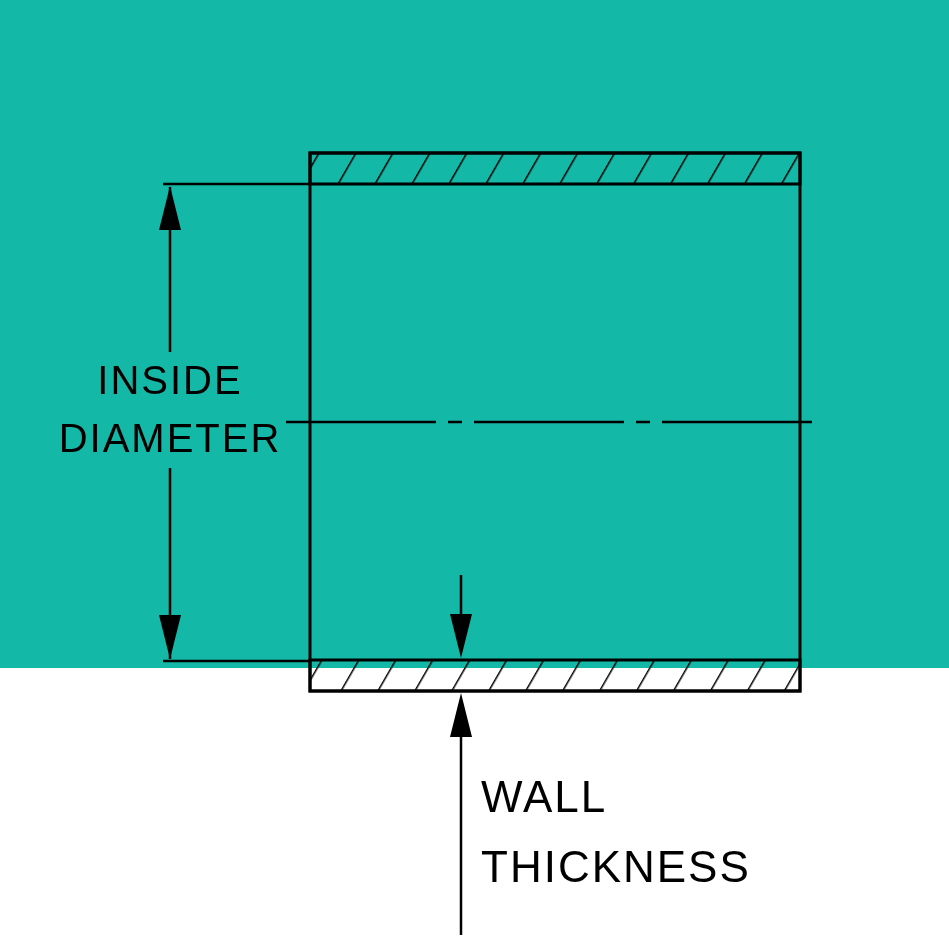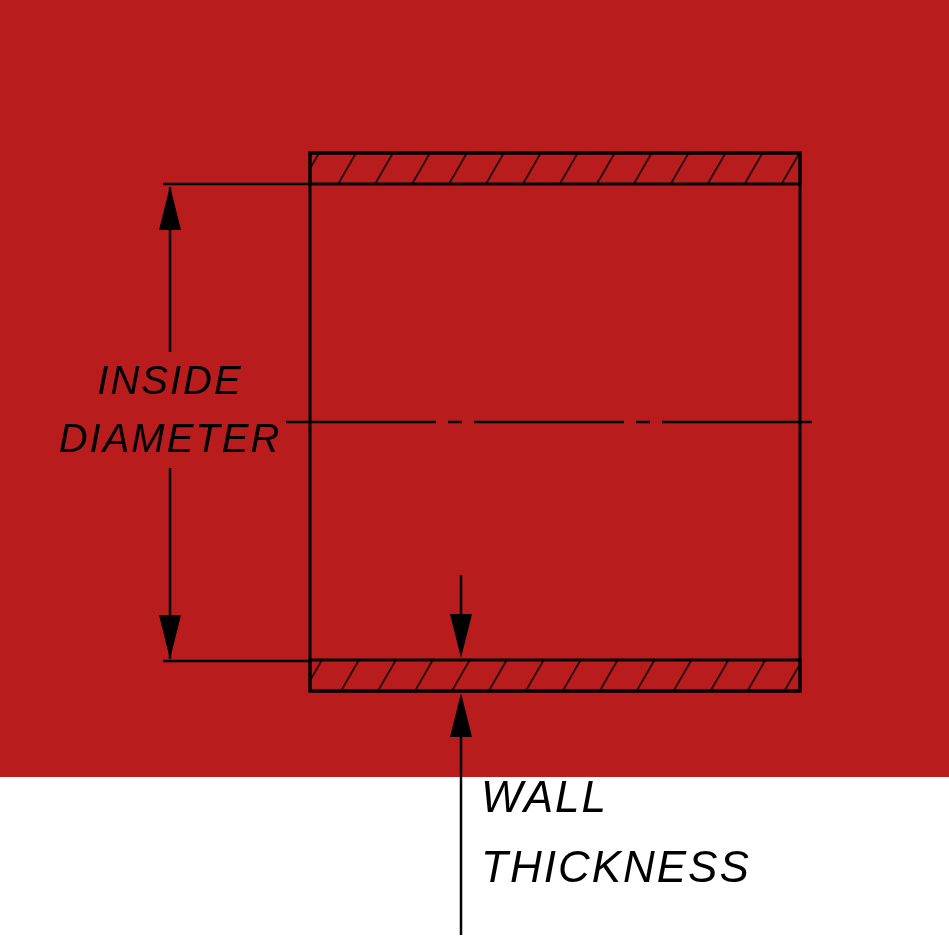--- a/index.html
+++ b/index.html
@@ -7,23 +7,22 @@
     padding: 0;
     width: 949px;
     height: 945px;
     background: #ffffff;
     font-family: "Liberation Sans", sans-serif;
     overflow: hidden;
   }
   .stage {
     position: relative;
     width: 949px;
-    height: 777px;
-    background: #b91c1c;
-    font-style: italic;
+    height: 668px;
+    background: #14b8a6;
   }
   svg {
     display: block;
   }
   svg text {
     font-family: "Liberation Sans", sans-serif;
     font-weight: 400;
     fill: #000000;
     letter-spacing: 2px;
   }

